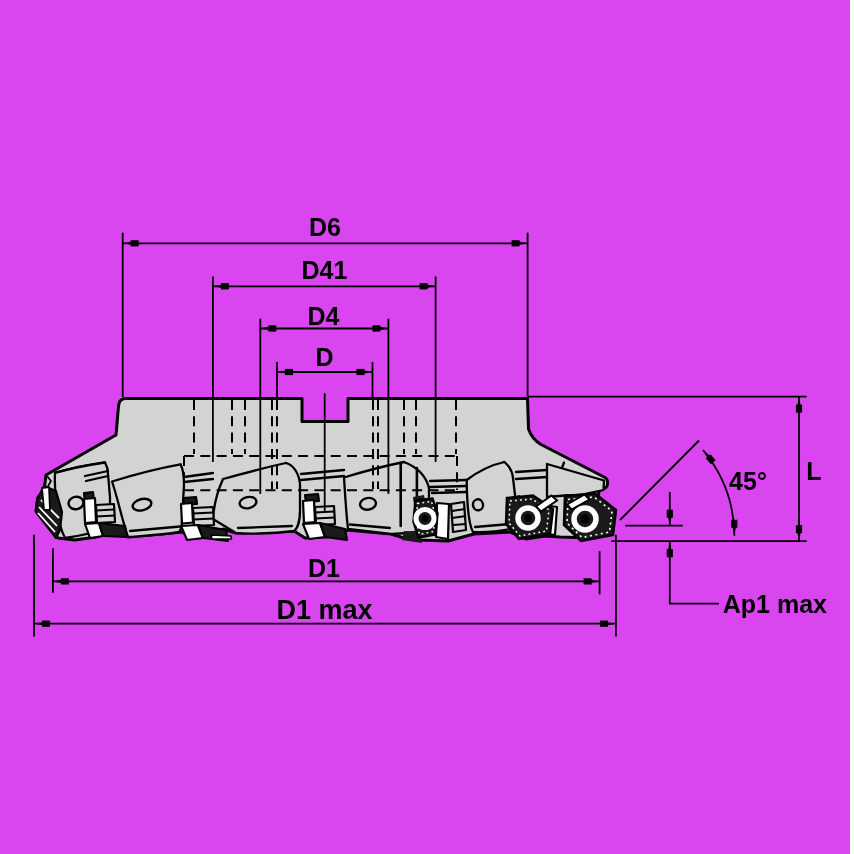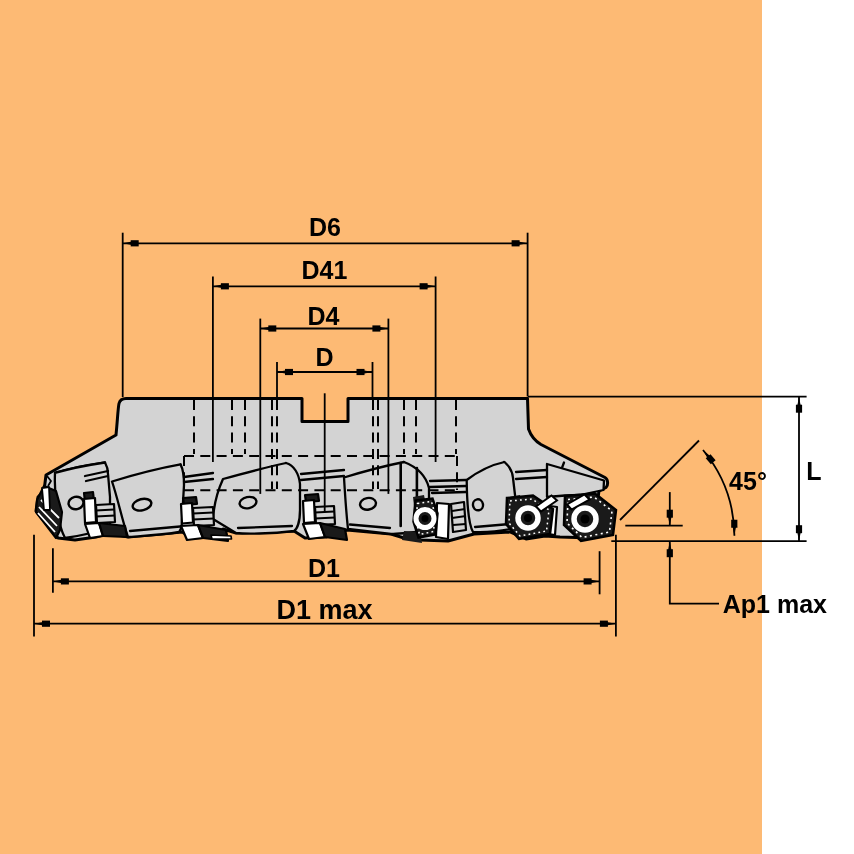--- a/index.html
+++ b/index.html
@@ -1,16 +1,16 @@
 <!DOCTYPE html>
 <html><head>
 <meta charset="utf-8">
 <style>
   html,body{margin:0;padding:0;background:#fff;}
-  .wrap{width:762px;height:854px;position:relative;background:#fdba74;text-decoration:underline;}
+  .wrap{width:850px;height:854px;position:relative;background:#d946ef;text-decoration:underline;}
   text{font-family:"Liberation Sans",sans-serif;font-weight:bold;fill:#000;}
 </style>
 </head>
 <body>
 <div class="wrap">
 <svg width="854" height="854" viewBox="0 0 854 854" xmlns="http://www.w3.org/2000/svg">
 <defs>
   <marker id="ar" markerWidth="20" markerHeight="8" refX="19" refY="4" orient="auto-start-reverse" markerUnits="userSpaceOnUse">
     <path d="M19,4 L9.5,2.2 L9.5,5.8 Z" fill="#000"></path>
     <rect x="3" y="0.9" width="8" height="6.2" fill="#000"></rect>

